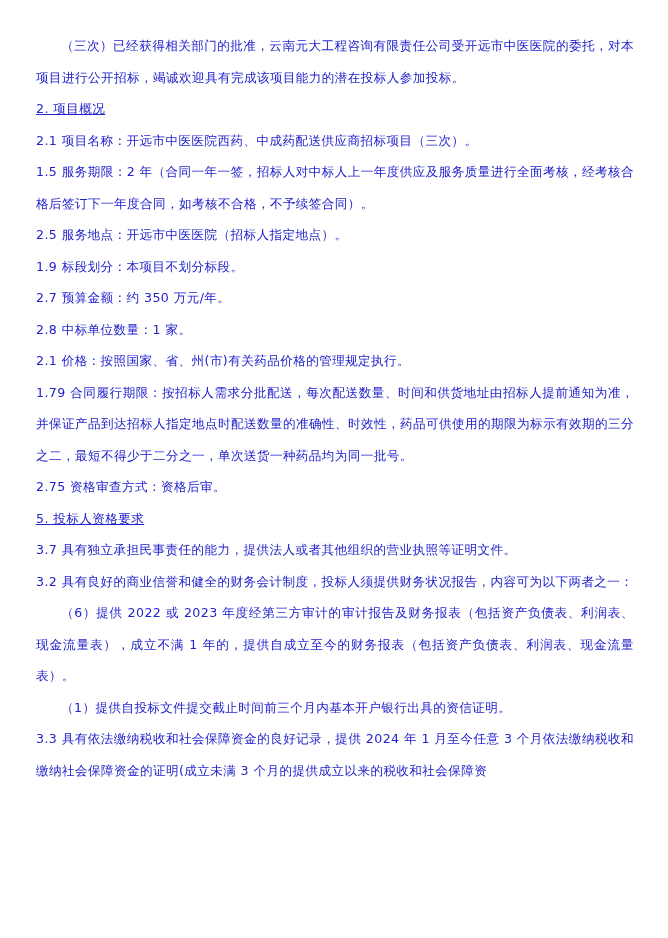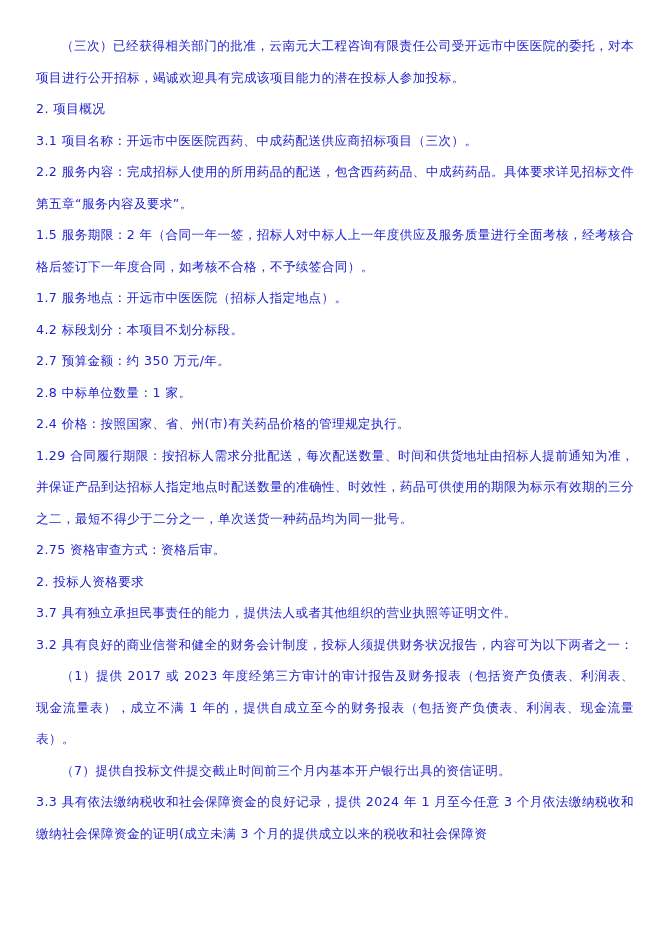--- a/index.html
+++ b/index.html
@@ -33,39 +33,39 @@
     text-justify: inter-character;
     margin: 0;
     white-space: normal;
     word-break: break-all;
   }
   .para.indent {
     text-indent: 25px;
   }
   .para.heading {
     text-indent: 0;
+    text-decoration: underline;
   }
 </style>
 </head>
 <body>
 
 <div id="doc-page">
   <div class="doc-body">
     <p class="para indent">（三次）已经获得相关部门的批准，云南元大工程咨询有限责任公司受开远市中医医院的委托，对本项目进行公开招标，竭诚欢迎具有完成该项目能力的潜在投标人参加投标。</p>
     <p class="para heading">2. 项目概况</p>
-    <p class="para">3.1 项目名称：开远市中医医院西药、中成药配送供应商招标项目（三次）。</p>
-    <p class="para">2.2 服务内容：完成招标人使用的所用药品的配送，包含西药药品、中成药药品。具体要求详见招标文件第五章“服务内容及要求”。</p>
+    <p class="para">2.1 项目名称：开远市中医医院西药、中成药配送供应商招标项目（三次）。</p>
     <p class="para">1.5 服务期限：2 年（合同一年一签，招标人对中标人上一年度供应及服务质量进行全面考核，经考核合格后签订下一年度合同，如考核不合格，不予续签合同）。</p>
-    <p class="para">1.7 服务地点：开远市中医医院（招标人指定地点）。</p>
-    <p class="para">4.2 标段划分：本项目不划分标段。</p>
+    <p class="para">2.5 服务地点：开远市中医医院（招标人指定地点）。</p>
+    <p class="para">1.9 标段划分：本项目不划分标段。</p>
     <p class="para">2.7 预算金额：约 350 万元/年。</p>
     <p class="para">2.8 中标单位数量：1 家。</p>
-    <p class="para">2.4 价格：按照国家、省、州(市)有关药品价格的管理规定执行。</p>
-    <p class="para">1.29 合同履行期限：按招标人需求分批配送，每次配送数量、时间和供货地址由招标人提前通知为准，并保证产品到达招标人指定地点时配送数量的准确性、时效性，药品可供使用的期限为标示有效期的三分之二，最短不得少于二分之一，单次送货一种药品均为同一批号。</p>
+    <p class="para">2.1 价格：按照国家、省、州(市)有关药品价格的管理规定执行。</p>
+    <p class="para">1.79 合同履行期限：按招标人需求分批配送，每次配送数量、时间和供货地址由招标人提前通知为准，并保证产品到达招标人指定地点时配送数量的准确性、时效性，药品可供使用的期限为标示有效期的三分之二，最短不得少于二分之一，单次送货一种药品均为同一批号。</p>
     <p class="para">2.75 资格审查方式：资格后审。</p>
-    <p class="para heading">2. 投标人资格要求</p>
+    <p class="para heading">5. 投标人资格要求</p>
     <p class="para">3.7 具有独立承担民事责任的能力，提供法人或者其他组织的营业执照等证明文件。</p>
     <p class="para">3.2 具有良好的商业信誉和健全的财务会计制度，投标人须提供财务状况报告，内容可为以下两者之一：</p>
-    <p class="para indent">（1）提供 2017 或 2023 年度经第三方审计的审计报告及财务报表（包括资产负债表、利润表、现金流量表），成立不满 1 年的，提供自成立至今的财务报表（包括资产负债表、利润表、现金流量表）。</p>
-    <p class="para indent">（7）提供自投标文件提交截止时间前三个月内基本开户银行出具的资信证明。</p>
+    <p class="para indent">（6）提供 2022 或 2023 年度经第三方审计的审计报告及财务报表（包括资产负债表、利润表、现金流量表），成立不满 1 年的，提供自成立至今的财务报表（包括资产负债表、利润表、现金流量表）。</p>
+    <p class="para indent">（1）提供自投标文件提交截止时间前三个月内基本开户银行出具的资信证明。</p>
     <p class="para">3.3 具有依法缴纳税收和社会保障资金的良好记录，提供 2024 年 1 月至今任意 3 个月依法缴纳税收和缴纳社会保障资金的证明(成立未满 3 个月的提供成立以来的税收和社会保障资</p>
   </div>
 </div>
 
 </body></html>

